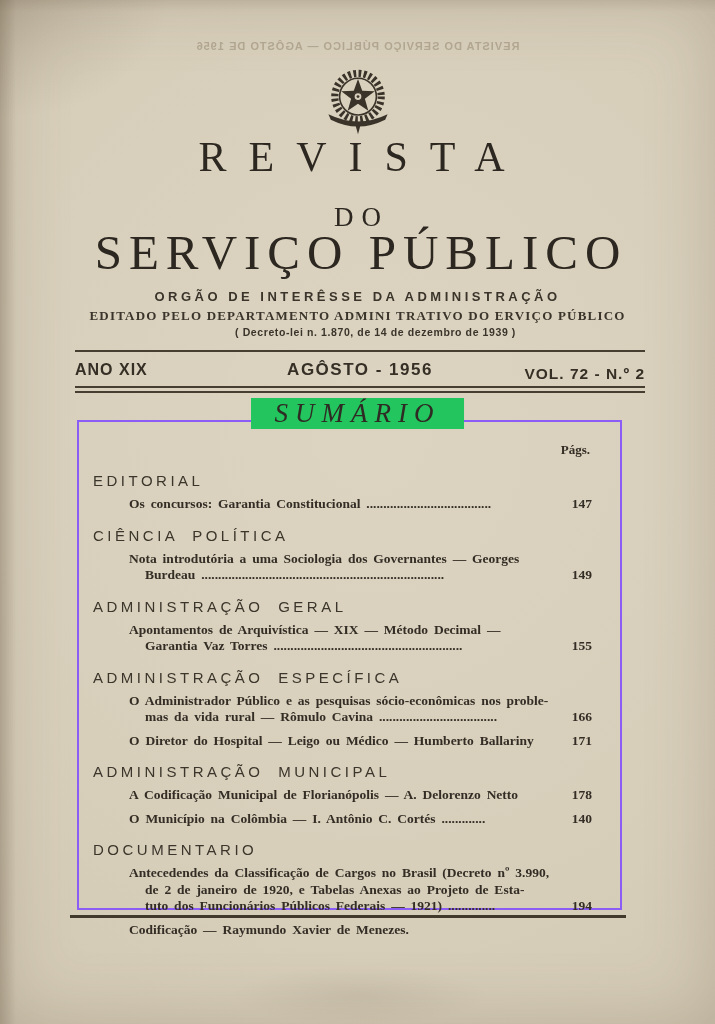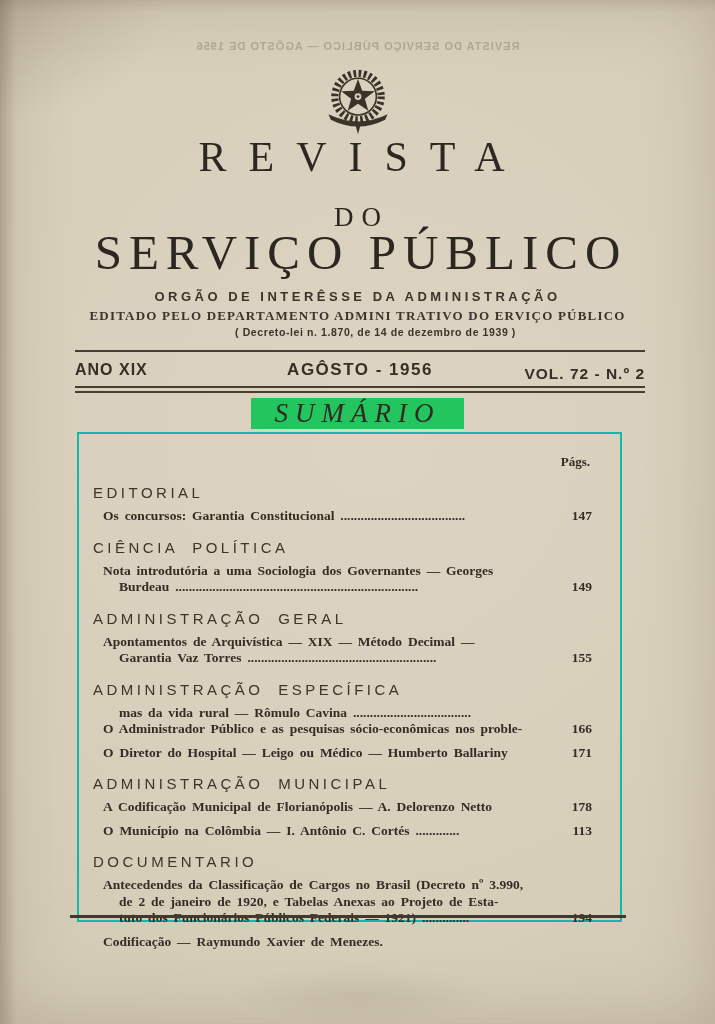--- a/index.html
+++ b/index.html
@@ -49,32 +49,32 @@
   .issue-bar{position:absolute;left:75px;right:70px;top:357px;height:26px;
     display:flex;align-items:center;font-family:"Liberation Sans",sans-serif;
     font-weight:bold;color:#352f26;}
   .issue-left{flex:1;font-size:16px;letter-spacing:1px;}
   .issue-center{flex:1.3;text-align:center;font-size:17px;letter-spacing:1.5px;}
   .issue-right{flex:1;text-align:right;font-size:15.5px;letter-spacing:1px;margin-top:8px;}
   .rule-dbl-a{position:absolute;left:75px;right:70px;top:386px;height:1.6px;background:#463e30;}
   .rule-dbl-b{position:absolute;left:75px;right:70px;top:391px;height:1.6px;background:#463e30;}
 
   
-  .sum-box{position:absolute;left:77px;top:432px;width:541px;height:486px;
-    border:2px solid #14b8a6;}
+  .sum-box{position:absolute;left:77px;top:420px;width:541px;height:486px;
+    border:2px solid #8b5cf6;}
   .sum-outer-bottom{position:absolute;left:70px;top:915px;width:556px;height:2.5px;background:#41392b;}
   .sum-title{position:absolute;left:50%;top:398px;transform:translateX(-50%);
     background:#22c55e;padding:0 24px;z-index:2;
     font-style:italic;font-size:27px;letter-spacing:7px;color:#2f2a23;white-space:nowrap;}
 
   .pags{ text-align:right;padding-right:30px;margin-top:20px;
     font-weight:bold;font-size:13px;color:#332d25;}
   .toc-heading{font-family:"Liberation Sans",sans-serif;font-size:15px;
     letter-spacing:3.5px;word-spacing:7px;color:#3b352b;margin:14px 0 2px 14px;}
-  .toc-item{display:flex;align-items:flex-end;margin-top:7px;padding-left:24px;padding-right:28px;}
+  .toc-item{display:flex;align-items:flex-end;margin-top:7px;padding-left:50px;padding-right:28px;}
   .toc-lines{flex:1;min-width:0;}
   .toc-line{font-weight:bold;font-size:13.5px;line-height:16.5px;color:#332d25;
     white-space:nowrap;overflow:hidden;word-spacing:2.5px;}
   .toc-line.cont{padding-left:16px;}
   .toc-page{width:42px;text-align:right;font-weight:bold;font-size:13.5px;
     line-height:16.5px;color:#332d25;}
 </style>
 </head>
 <body>
 
@@ -152,22 +152,22 @@
               <div class="toc-page">155</div>
             </div>
           </div>
   </div>
 
   <div class="toc-section">
     <div class="toc-heading">ADMINISTRAÇÃO ESPECÍFICA</div>
     <div>
             <div class="toc-item">
               <div class="toc-lines">
+                <div class="toc-line">O Administrador Público e as pesquisas sócio-econômicas nos proble-</div>
                 <div class="toc-line cont">mas da vida rural — Rômulo Cavina ...................................</div>
-                <div class="toc-line">O Administrador Público e as pesquisas sócio-econômicas nos proble-</div>
               </div>
               <div class="toc-page">166</div>
             </div>
             <div class="toc-item">
               <div class="toc-lines">
                 <div class="toc-line">O Diretor do Hospital — Leigo ou Médico — Humberto Ballariny</div>
               </div>
               <div class="toc-page">171</div>
             </div>
           </div>
@@ -179,21 +179,21 @@
             <div class="toc-item">
               <div class="toc-lines">
                 <div class="toc-line">A Codificação Municipal de Florianópolis — A. Delorenzo Netto</div>
               </div>
               <div class="toc-page">178</div>
             </div>
             <div class="toc-item">
               <div class="toc-lines">
                 <div class="toc-line">O Município na Colômbia — I. Antônio C. Cortés .............</div>
               </div>
-              <div class="toc-page">113</div>
+              <div class="toc-page">140</div>
             </div>
           </div>
   </div>
 
   <div class="toc-section">
     <div class="toc-heading">DOCUMENTARIO</div>
     <div>
             <div class="toc-item">
               <div class="toc-lines">
                 <div class="toc-line">Antecedendes da Classificação de Cargos no Brasil (Decreto nº 3.990,</div>

